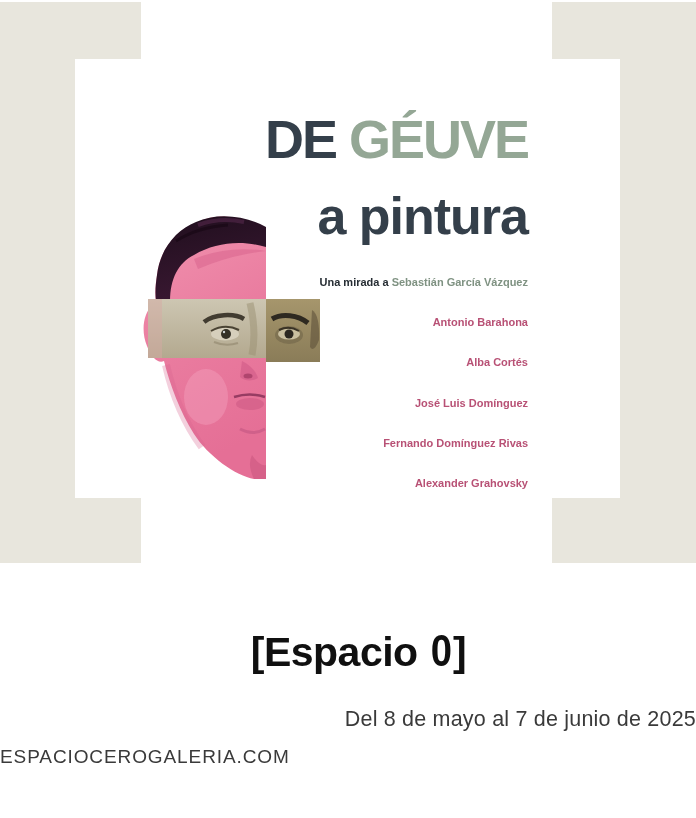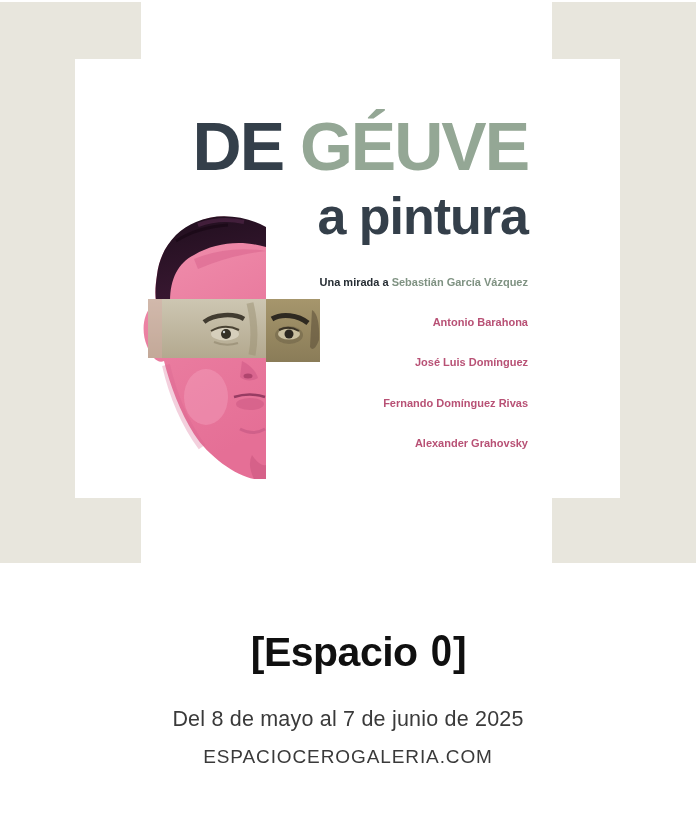--- a/index.html
+++ b/index.html
@@ -12,21 +12,21 @@
   .arm-tl{left:0;top:2px;width:141px;height:57px;}
   .bar-left{left:0;top:2px;width:75px;height:561px;}
   .arm-bl{left:0;top:498px;width:141px;height:65px;}
   .arm-tr{left:552px;top:2px;width:144px;height:57px;}
   .bar-right{left:620px;top:2px;width:76px;height:561px;}
   .arm-br{left:552px;top:498px;width:144px;height:65px;}
 
   
   .title{
     position:absolute;right:168px;top:112px;margin:0;
-    font-size:68px;line-height:1;font-weight:700;letter-spacing:-2px;
+    font-size:54px;line-height:1;font-weight:700;letter-spacing:-2px;
     text-align:right;white-space:nowrap;
   }
   .t-dark{color:#343f4a;}
   .t-green{color:#94a795;}
   .subtitle{
     position:absolute;right:168px;top:190px;
     font-size:52px;line-height:1;font-weight:700;letter-spacing:-1px;
     color:#343f4a;white-space:nowrap;margin-left:34px;
   }
 
@@ -44,25 +44,25 @@
 
   
   .logo{
     position:absolute;left:0;right:0;top:628px;text-align:center;
     font-size:41px;line-height:1;font-weight:700;letter-spacing:-0.5px;color:#101010;
     white-space:nowrap;
     margin-left:21px;
   }
   .logo .zero{font-size:45px;display:inline-block;transform:scaleX(0.85);}
   .dates{
-    position:absolute;left:0;right:0;top:707px;text-align:center;
+    position:absolute;left:0;right:0;top:707px;text-align:right;
     font-size:21.5px;line-height:1.2;font-weight:300;color:#3a3a3a;letter-spacing:0.2px;
   }
   .website{
-    position:absolute;left:0;right:0;top:746px;text-align:center;
+    position:absolute;left:0;right:0;top:746px;
     font-size:19px;line-height:1.2;font-weight:300;color:#3a3a3a;letter-spacing:0.9px;
   }
 </style>
 </head>
 <body>
 
 <div class="canvas">
 
   <div class="beige arm-tl"></div>
   <div class="beige bar-left"></div>
@@ -70,20 +70,21 @@
   <div class="beige arm-tr"></div>
   <div class="beige bar-right"></div>
   <div class="beige arm-br"></div>
 
   <h1 class="title"><span class="t-dark">DE</span> <span class="t-green">GÉUVE</span></h1>
   <div class="subtitle">a pintura</div>
 
   <div class="credits">
     <div class="credit-line"><span class="credit-prefix">Una mirada a </span><span class="credit-artist">Sebastián García Vázquez</span></div>
     <div class="artist">Antonio Barahona</div>
+    <div class="artist">Alba Cortés</div>
     <div class="artist">José Luis Domínguez</div>
     <div class="artist">Fernando Domínguez Rivas</div>
     <div class="artist">Alexander Grahovsky</div>
   </div>
 
   <svg class="face" viewBox="0 0 186 270" aria-hidden="true">
     <defs>
       <linearGradient id="pinkGrad" x1="0" y1="0" x2="0.25" y2="1">
         <stop offset="0" stop-color="#f193af"></stop>
         <stop offset="0.5" stop-color="#ea7da0"></stop>

